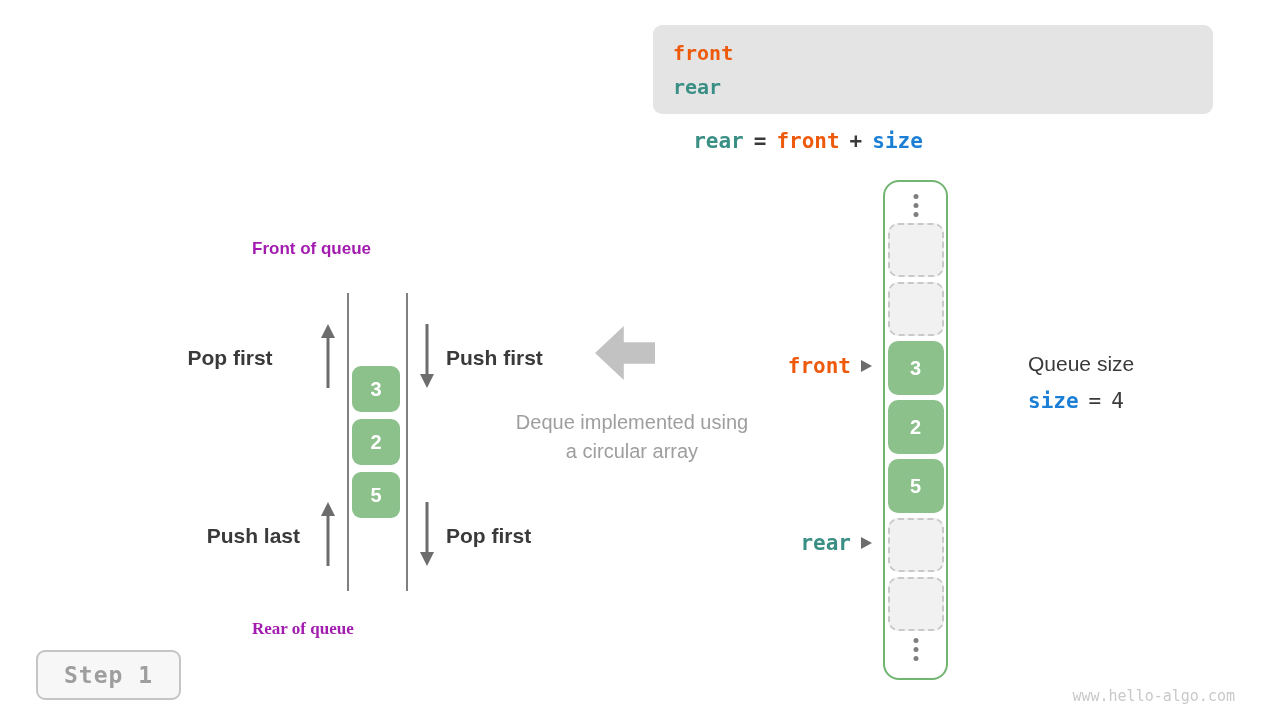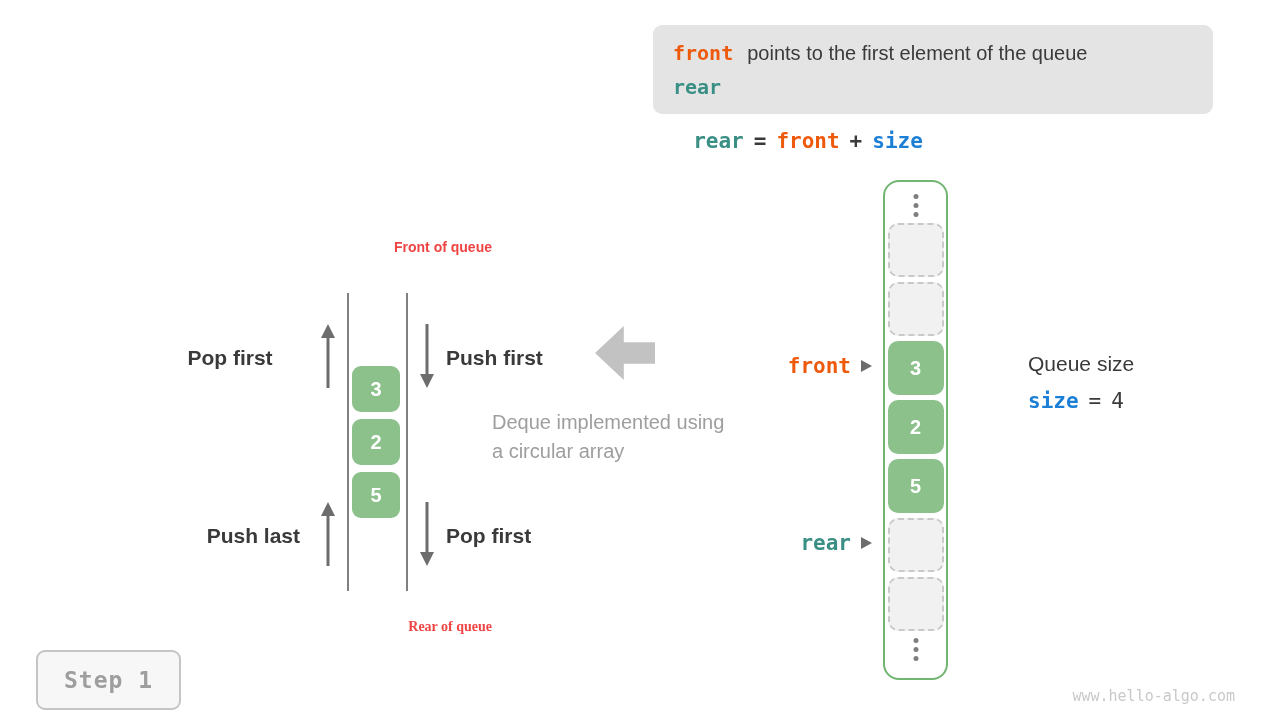--- a/index.html
+++ b/index.html
@@ -27,22 +27,22 @@
   
   .formula {
     position:absolute; left:643px; top:121px; width:330px; height:30px;
     text-align:center; font-family:"DejaVu Sans Mono", monospace;
     font-weight:bold; font-size:21px; color:#3a3a3a; white-space:nowrap;
   }
   .formula span { margin:0 5px; }
 
   
   .diagram-title {
-    position:absolute; width:240px; text-align:right;
-    font-weight:bold; font-size:14px; color:#ef4444;
+    position:absolute; width:240px; text-align:left;
+    font-weight:bold; font-size:17px; color:#a21caf;
   }
   .channel-line { position:absolute; width:2px; height:298px; top:285px; background:#808080; }
   .qbox {
     position:absolute; left:352px; width:48px; height:46px; border-radius:9px;
     background:#8cc18c; color:#ffffff; font-weight:bold; font-size:20px;
     display:flex; align-items:center; justify-content:center;
   }
   .side-label { position:absolute; font-weight:bold; font-size:21px; color:#3a3a3a; white-space:nowrap; }
   .side-label.right-align { width:140px; text-align:right; }
 
@@ -56,21 +56,21 @@
   .arrow.up .head { top:0; border-bottom:14px solid #6d6d6d; }
   .arrow.down .head { bottom:0; border-top:14px solid #6d6d6d; }
 
   
   .block-arrow {
     position:absolute; left:595px; top:318px; width:60px; height:54px; background:#c2c2c2;
     clip-path:polygon(0% 50%, 48% 0%, 48% 30%, 100% 30%, 100% 70%, 48% 70%, 48% 100%);
   }
   .center-caption {
     position:absolute; left:492px; top:400px; width:280px;
-    text-align:left; font-size:20px; line-height:29px; color:#9e9e9e;
+    text-align:center; font-size:20px; line-height:29px; color:#9e9e9e;
   }
 
   
   .array-container {
     position:absolute; left:883px; top:172px; width:65px; height:500px;
     background:#ffffff; border:2px solid #71b571; border-radius:16px;
   }
   .cell {
     position:absolute; left:50%; transform:translateX(-50%);
     width:56px; height:54px; border-radius:10px;
@@ -100,42 +100,41 @@
   .queue-size-title { position:absolute; left:1028px; top:344px; font-size:21px; color:#3a3a3a; }
   .queue-size-line {
     position:absolute; left:1028px; top:381px;
     font-family:"DejaVu Sans Mono", monospace; font-size:21px; color:#3a3a3a;
     display:flex; align-items:center; gap:10px; white-space:nowrap;
   }
   .queue-size-line .code { font-weight:bold; }
 
   
   .step-badge {
-    position:absolute; left:36px; top:642px; width:145px; height:60px;
+    position:absolute; left:36px; top:642px; width:145px; height:50px;
     background:#f7f7f7; border:2px solid #c5c5c5; border-radius:9px;
     display:flex; align-items:center; justify-content:center;
     font-family:"DejaVu Sans Mono", monospace; font-weight:bold;
     font-size:23px; color:#9e9e9e; letter-spacing:1px;
   }
 
   
   .watermark {
     position:absolute; left:1035px; top:679px; width:200px; text-align:right;
     font-family:"DejaVu Sans Mono", monospace; font-size:15px; color:#c9c9c9;
   }
 </style>
 </head>
 <body>
 
 <div id="stage">
 
   <div class="info-box">
     <div class="info-line">
       <span class="code code-front">front</span>
-      <span>points to the first element of the queue</span>
     </div>
     <div class="info-line">
       <span class="code code-rear">rear</span>
     </div>
   </div>
 
   <div class="formula">
     <span class="code-rear">rear</span><span>=</span><span class="code-front">front</span><span>+</span><span class="code-size">size</span>
   </div>
 

